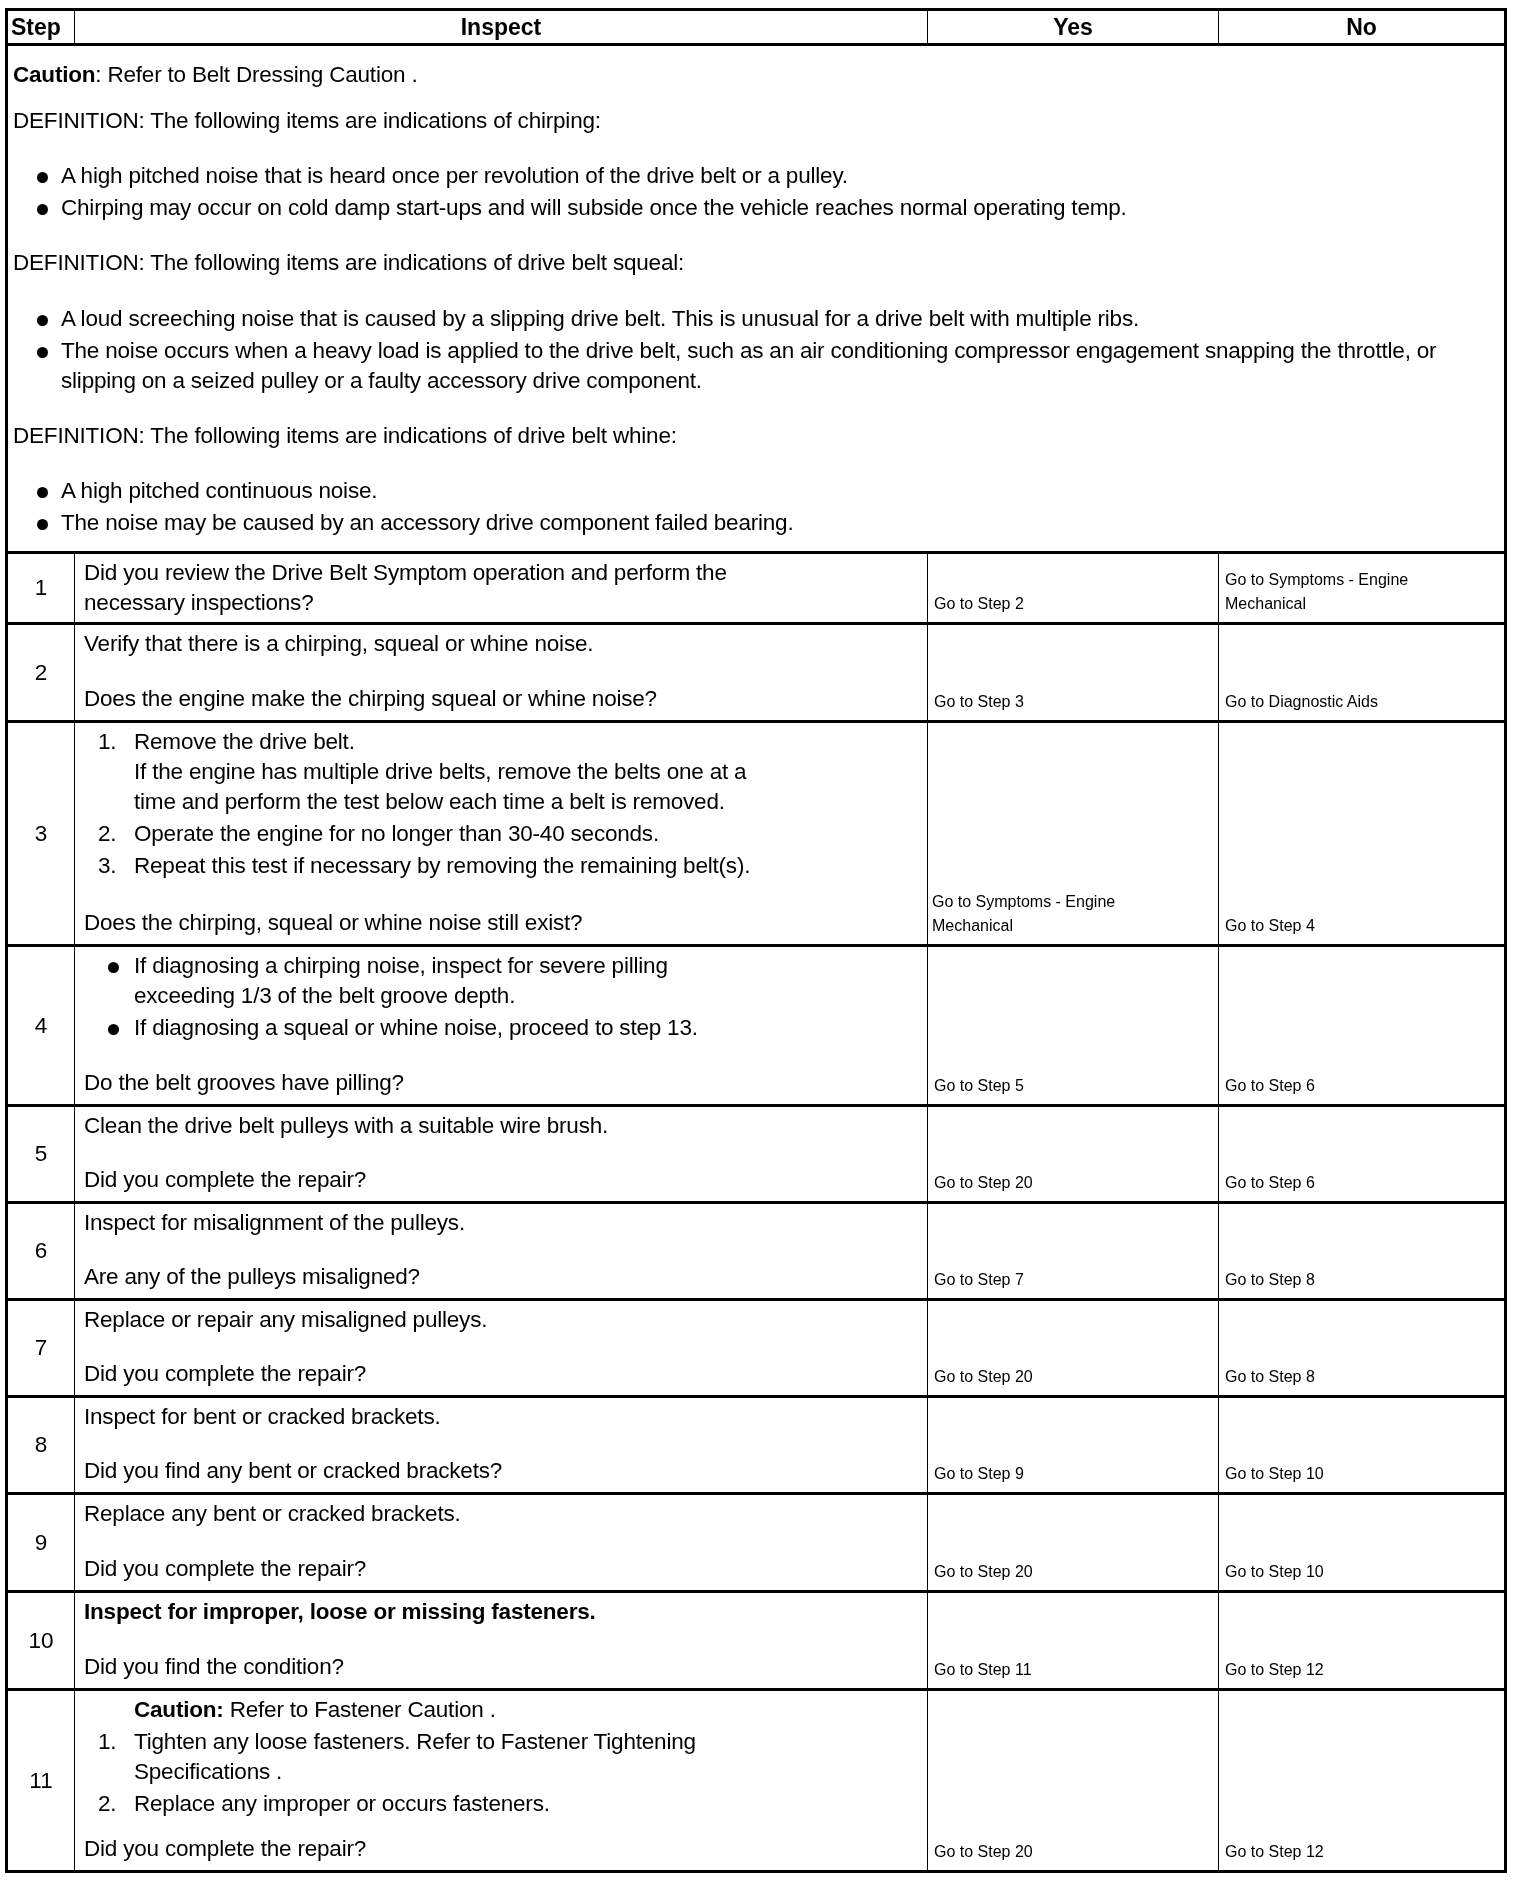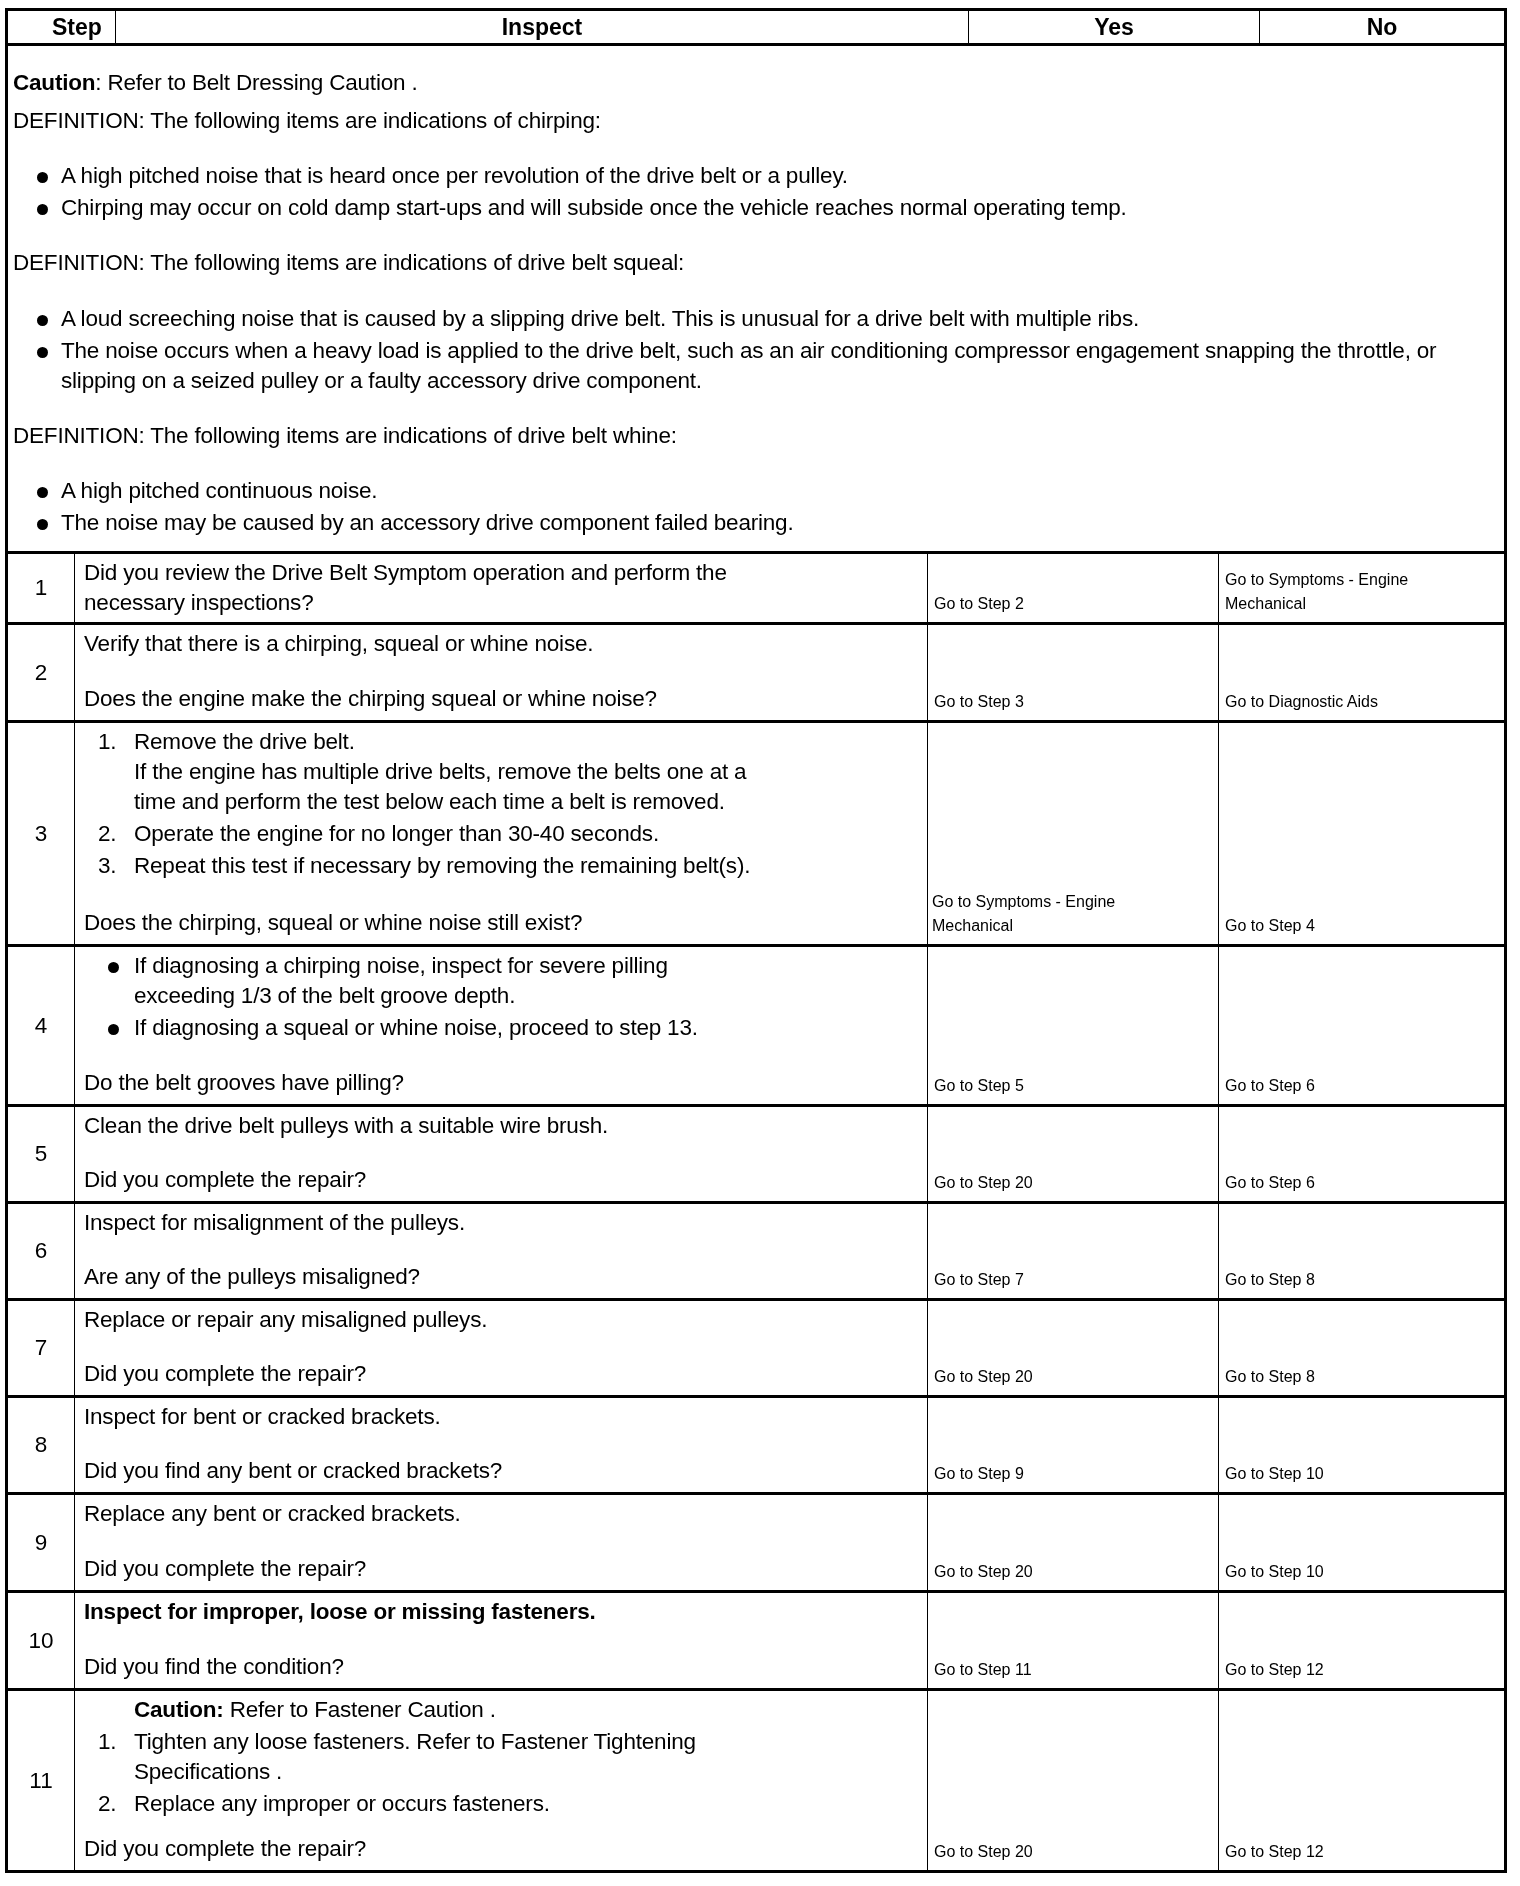--- a/index.html
+++ b/index.html
@@ -7,21 +7,21 @@
          font-family: "Liberation Sans", sans-serif; color: #000; }
   .tbl { position: absolute; left: 5px; top: 8px; width: 1502px; height: 1865px;
          border: 3px solid #000; box-sizing: border-box; }
   .row { position: absolute; left: 0; right: 0; box-sizing: border-box; }
   .row.sep { border-top: 3px solid #000; }
   .cell { position: absolute; top: 0; bottom: 0; box-sizing: border-box; }
   .c-step { left: 0; width: 67px; border-right: 1px solid #000; }
   .c-action { left: 67px; width: 853px; border-right: 1px solid #000; }
   .c-yes { left: 920px; width: 291px; border-right: 1px solid #000; }
   .c-no { left: 1211px; right: 0; }
-  .hdr { font-weight: bold; font-size: 23px; display: flex; align-items: center; justify-content: center; margin-left: 41px; }
+  .hdr { font-weight: bold; font-size: 23px; display: flex; align-items: center; justify-content: center; }
   .hdr.step { justify-content: flex-start; padding-left: 3px; }
   .txt { font-size: 22.5px; line-height: 30px; letter-spacing: -0.2px; }
   .stepnum { display: flex; align-items: center; justify-content: center; font-size: 22.5px; }
   .intro { position: absolute; left: 5px; right: 5px; top: 6px; }
   .intro p { margin: 0; }
   .bul { position: relative; padding-left: 48px; }
   .bul::before { content: ""; position: absolute; left: 24px; top: 11px; width: 11px; height: 11px;
                  border-radius: 50%; background: #000; }
   .num { position: relative; padding-left: 50px; }
   .num .n { position: absolute; left: 14px; }
@@ -38,21 +38,21 @@
 
   <div class="row" style="top:0; height:32px;">
     <div class="cell c-step hdr step">Step</div>
     <div class="cell c-action hdr">Inspect</div>
     <div class="cell c-yes hdr">Yes</div>
     <div class="cell c-no hdr">No</div>
   </div>
 
   <div class="row sep" style="top:32px; height:508px;">
     <div class="intro txt">
-      <p style="position:absolute; top:16px;">
+      <p style="position:absolute; top:8px;">
         <b>Caution</b><span>: Refer to Belt Dressing Caution .</span>
       </p>
       <p style="position:absolute; top:54px;">DEFINITION: The following items are indications of chirping:</p>
       <p class="bul" style="position:absolute; top:109px;">A high pitched noise that is heard once per revolution of the drive belt or a pulley.</p>
       <p class="bul" style="position:absolute; top:141px;">Chirping may occur on cold damp start-ups and will subside once the vehicle reaches normal operating temp.</p>
       <p style="position:absolute; top:196px;">DEFINITION: The following items are indications of drive belt squeal:</p>
       <p class="bul" style="position:absolute; top:252px;">A loud screeching noise that is caused by a slipping drive belt. This is unusual for a drive belt with multiple ribs.</p>
       <p class="bul" style="position:absolute; top:284px; right:20px;">The noise occurs when a heavy load is applied to the drive belt, such as an air conditioning compressor engagement snapping the throttle, or slipping on a seized pulley or a faulty accessory drive component.</p>
       <p style="position:absolute; top:369px;">DEFINITION: The following items are indications of drive belt whine:</p>
       <p class="bul" style="position:absolute; top:424px;">A high pitched continuous noise.</p>

